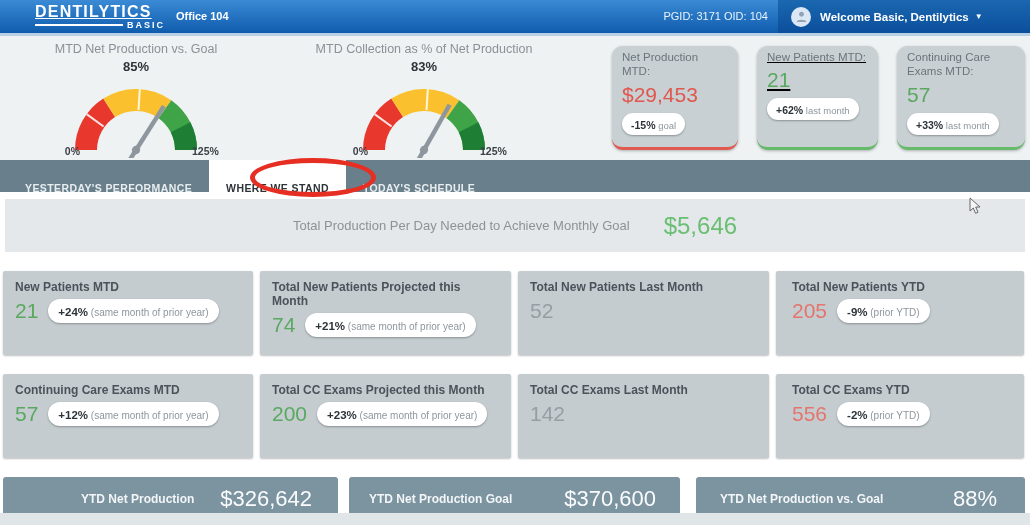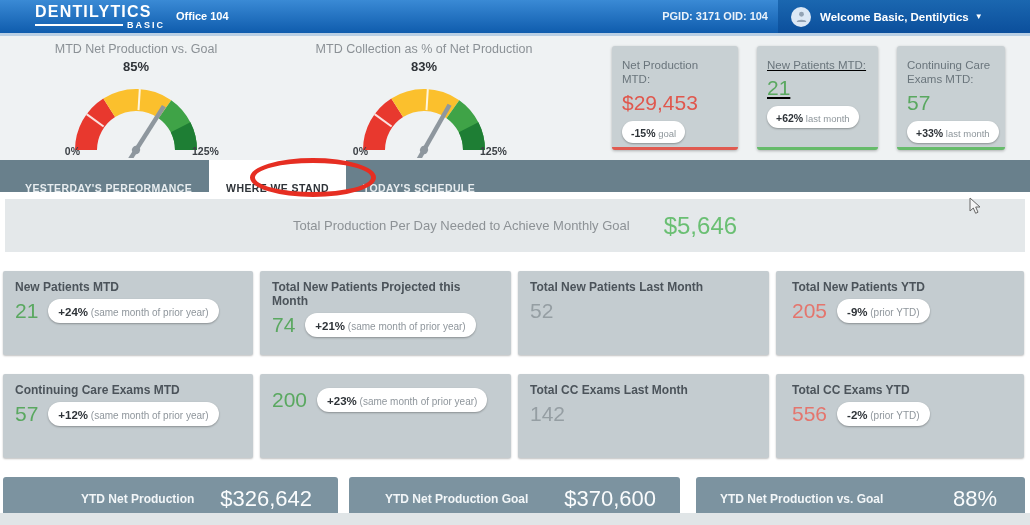--- a/index.html
+++ b/index.html
@@ -7,46 +7,46 @@
   body { font-family:"Liberation Sans", sans-serif; background:#ffffff; position:relative; }
   #app { position:relative; width:1030px; height:525px; background:#ffffff; }
 
   
   .header { position:absolute; left:0; top:0; width:1030px; height:33px;
             background:linear-gradient(180deg,#3a8ad5 0%,#0f5cad 100%); }
   .header-right-panel { position:absolute; left:778px; top:0; width:252px; height:33px;
             background:linear-gradient(180deg,#1b67b0 0%,#0b4f9c 100%); display:flex; align-items:center; cursor:pointer; }
   .subheader-strip { position:absolute; left:0; top:33px; width:1030px; height:3px; background:#b9cfe4; }
   .brand { position:absolute; left:35px; top:3px; width:130px; color:#fff; }
-  .brand-name { font-size:16px; font-weight:bold; letter-spacing:1.2px; line-height:17px; }
+  .brand-name { font-size:16px; font-weight:bold; letter-spacing:1.2px; line-height:17px;text-decoration:underline; }
   .brand-rule-row { display:flex; align-items:center; }
   .brand-rule { flex:1; height:2px; background:#fff; margin-right:4px; }
   .brand-sub { font-size:9px; font-weight:bold; letter-spacing:2px; }
   .office { position:absolute; left:176px; top:0; height:33px; line-height:33px;
             color:#fff; font-size:11px; font-weight:bold; }
   .pgid { position:absolute; right:262px; top:0; height:33px; line-height:33px;
-          color:#eaf2fa; font-size:11px; font-weight:bold; }
+          color:#eaf2fa; font-size:11px; font-weight:normal; }
   .avatar { width:20px; height:20px; border-radius:50%; background:#dce8f5; margin-left:13px;
             display:flex; align-items:center; justify-content:center; }
   .welcome { color:#fff; font-size:11.5px; font-weight:bold; margin-left:9px; }
   .caret { color:#fff; font-size:8px; margin-left:6px; }
 
   
   .top-section { position:absolute; left:0; top:36px; width:1030px; height:124px; background:#eff2f3; }
   .gauge-block { position:absolute; top:6px; width:268px; }
   .gauge-block.g1 { left:2px; }
   .gauge-block.g2 { left:290px; }
   .gauge-title { text-align:center; font-size:12.5px; color:#8b9196; height:16px; }
   .gauge-svg { display:block; margin:0 auto; }
 
-  .stat-card { position:absolute; top:10px; height:104px; background:#c8d0d3; border-radius:3px;
-               box-shadow:0 1px 3px rgba(0,0,0,.28); padding:12px 10px; }
+  .stat-card { position:absolute; top:10px; height:104px; background:#c8d0d3; border-radius:11px;
+               box-shadow:0 1px 3px rgba(0,0,0,.28); padding:4px 10px; }
   .stat-card.c1 { left:612px; width:126px; border-bottom:3px solid #e05a50; }
   .stat-card.c2 { left:757px; width:121px; border-bottom:3px solid #66bb6a;text-decoration:underline; }
-  .stat-card.c3 { left:897px; width:108px; border-bottom:3px solid #66bb6a; }
+  .stat-card.c3 { left:897px; width:128px; border-bottom:3px solid #66bb6a; }
   .stat-title { font-size:11.5px; color:#6a757c; line-height:1.25; }
   .stat-value { font-size:21px; margin-top:4px; }
   .stat-value.red { color:#e0574d; }
   .stat-value.green { color:#5aa860; }
   .pill { display:inline-block; background:#fff; border-radius:11px; padding:2px 9px;
           box-shadow:0 1px 2px rgba(0,0,0,.3); margin-top:6px; white-space:nowrap; }
   .pill b { font-size:10.5px; color:#2e3338; }
   .pill span { font-size:9.5px; color:#8e969b; }
 
   
@@ -80,21 +80,21 @@
   .mcard-value.gray { color:#959ea3; }
   .mpill { background:#fff; border-radius:13px; padding:3px 10px; box-shadow:0 1px 2px rgba(0,0,0,.3);
            white-space:nowrap; }
   .mpill b { font-size:11.5px; color:#2e3338; }
   .mpill span { font-size:10px; color:#8f969c; }
 
   
   .bbar { position:absolute; top:477px; height:43px; background:#7c93a0; border-radius:3px;
           display:flex; align-items:center; justify-content:space-between; }
   .bbar.b1 { left:3px;   width:335px; padding:0 26px 0 78px; }
-  .bbar.b2 { left:349px; width:331px; padding:0 24px 0 36px;align-items:center; }
+  .bbar.b2 { left:349px; width:331px; padding:0 24px 0 20px;align-items:center; }
   .bbar.b3 { left:696px; width:329px; padding:0 28px 0 24px; }
   .bbar-label { font-size:12px; font-weight:bold; color:#f2f6f8; }
   .bbar-value { font-size:22px; font-weight:300; color:#fafcfd; }
   .footer-strip { position:absolute; left:0; top:513px; width:1030px; height:12px; background:#e0e5e7; }
 
   
   .cursor { position:absolute; left:969px; top:197px; z-index:60; pointer-events:none; }
 </style>
 </head>
 <body>
@@ -225,20 +225,21 @@
 
   <div class="row2">
     <div class="mcard p1">
       <div class="mcard-title">Continuing Care Exams MTD</div>
       <div class="mcard-line">
         <div class="mcard-value green">57</div>
         <div class="mpill"><b>+12%</b><span> (same month of prior year)</span></div>
       </div>
     </div>
     <div class="mcard p2">
+      <div class="mcard-title">Total CC Exams Projected this Month</div>
       <div class="mcard-line">
         <div class="mcard-value green">200</div>
         <div class="mpill"><b>+23%</b><span> (same month of prior year)</span></div>
       </div>
     </div>
     <div class="mcard p3">
       <div class="mcard-title">Total CC Exams Last Month</div>
       <div class="mcard-line">
         <div class="mcard-value gray">142</div>
       </div>

